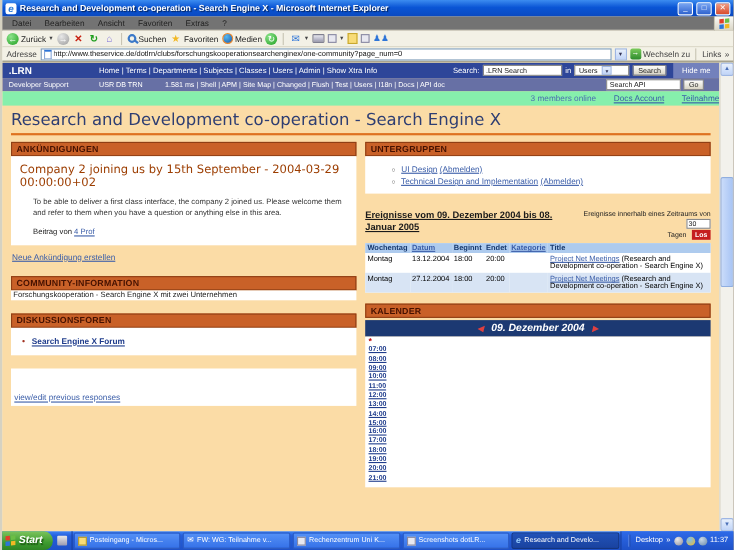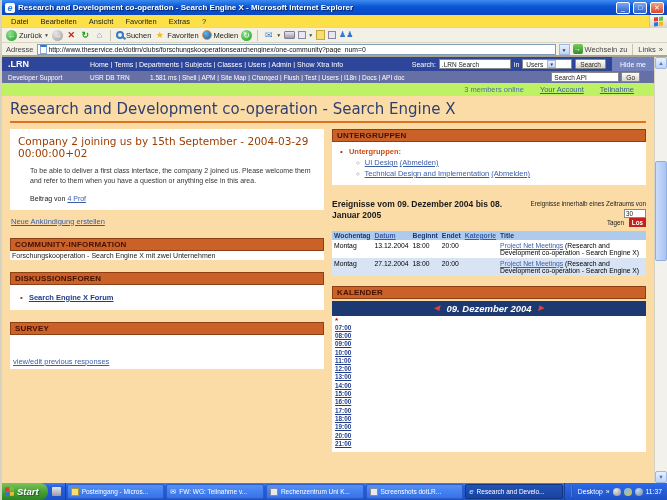--- a/index.html
+++ b/index.html
@@ -9,21 +9,21 @@
   
   .titlebar { height:15px; display:flex; align-items:center; gap:3px; padding:0 3px;
     background: linear-gradient(180deg,#3C8CF0 0%,#0A55D5 45%,#0A49C0 100%); }
   .ie-ico { width:10px; height:10px; background:#fff; border-radius:2px; color:#2A7AD8; font-weight:bold; font-style:italic; font-size:9px; line-height:10px; text-align:center; }
   .win-title { flex:1; color:#fff; font-size:8px; font-weight:bold; white-space:nowrap; overflow:hidden; text-shadow:1px 1px 1px rgba(0,0,0,.6); }
   .cap-btn { width:14px; height:12px; border-radius:2px; border:1px solid #fff; color:#fff; font-size:7px; line-height:10px; text-align:center;
     background: linear-gradient(180deg,#7AA6F2,#2E62CE); }
   .cap-btn.close { background: linear-gradient(180deg,#F0A088,#D8492A); }
 
   
-  .menubar { height:13px; display:flex; align-items:center; background:#fde047; border-bottom:1px solid #D8D4C4; font-size:7.5px; color:#222; padding-left:3px; }
+  .menubar { height:13px; display:flex; align-items:center; background:#737373; border-bottom:1px solid #D8D4C4; font-size:7.5px; color:#222; padding-left:3px; }
   .menu-item { padding:0 6px; }
   .xp-logo { margin-left:auto; width:18px; height:13px; background:linear-gradient(180deg,#FAFAF6,#D8D4C4); display:flex; align-items:center; justify-content:center; border-left:1px solid #C8C4B4; }
   .flag { display:grid; grid-template-columns:4px 4px; grid-template-rows:4px 4px; gap:1px; transform:skewY(-6deg); }
   .flag i:nth-child(1){background:#E33E2B;} .flag i:nth-child(2){background:#6CBE45;}
   .flag i:nth-child(3){background:#2E75D8;} .flag i:nth-child(4){background:#F2B824;}
 
   
   .toolbar { height:15px; display:flex; align-items:center; gap:3px; background:#F3F1E6; border-bottom:1px solid #D8D4C4; font-size:7.5px; padding:0 4px; color:#222; }
   .tool { display:flex; align-items:center; gap:2px; }
   .circ { width:11px; height:11px; border-radius:50%; color:#fff; font-size:8px; line-height:11px; text-align:center; }
@@ -66,21 +66,21 @@
   .mini-select .dd { width:9px; height:8px; background:linear-gradient(180deg,#E8F0FC,#C0D4F8); border:1px solid #9EB6E4; font-size:4.5px; line-height:7px; text-align:center; color:#335; }
   .mini-btn { background:linear-gradient(180deg,#FDFDFB,#D8D4C4); border:1px solid #888; color:#222; font-size:6.5px; height:10px; display:flex; align-items:center; padding:0 4px; border-radius:1px; }
   .hide-me { background:#7381BC; align-self:stretch; display:flex; align-items:center; padding:0 8px; margin-left:6px; }
 
   .dev-bar { height:12px; flex:none; background:#6770A5; color:#fff; display:flex; align-items:center; font-size:6.5px; padding-left:6px; }
   .dev-product { width:82px; flex:none; }
   .dev-db { width:60px; flex:none; }
   .dev-links { flex:1; white-space:nowrap; overflow:hidden; }
   .dev-right { display:flex; align-items:center; gap:2px; padding-right:14px; }
 
-  .status-row { height:13px; flex:none; background:#bef264; display:flex; align-items:center; justify-content:flex-end; gap:16px; font-size:7.5px; padding:0 20px; }
+  .status-row { height:13px; flex:none; background:#86efac; display:flex; align-items:center; justify-content:flex-end; gap:16px; font-size:7.5px; padding:0 0; }
   .members { color:#4A6FB0; }
   a, .link { color:#3A5DA8; text-decoration:underline; cursor:pointer; }
 
   .page-body { flex:1; padding:3px 8px 0; overflow:hidden; }
   .page-title { font-size:15px; color:#2E3E72; font-weight:normal; margin:1px 0 3px; font-family:"DejaVu Sans", sans-serif; }
   .tabs { display:flex; gap:2px; margin-left:8px; }
   .tab { font-size:7.5px; font-weight:bold; padding:2px 7px 1px; border:1px solid #D08A3C; border-bottom:none; border-radius:4px 4px 0 0; background:#F8E2B2; color:#B05F1E; }
   .tab.active { background:#DE7220; color:#4A1500; border-color:#B05010; }
   .tab-rule { height:2px; background:#DE7220; margin-bottom:6px; }
 
@@ -103,21 +103,21 @@
   .bullet-red { color:#A03020; font-size:8px; margin-right:4px; }
   .forum-link { font-weight:bold; color:#1F3C8C; }
   .survey-body { height:34px; padding:3px; display:flex; align-items:flex-end; }
 
   .sg-body { padding:5px 8px 7px; font-size:7.5px; }
   .sg-label { color:#CC4B0F; font-weight:bold; }
   .sg-item { padding-left:16px; margin-top:2px; }
   .circ-mark { color:#444; font-size:6px; margin-right:3px; }
 
   .sched-top { display:flex; gap:6px; margin:2px 0 3px; }
-  .sched-range { flex:1; font-weight:bold; font-size:8.5px; color:#1A1A1A; line-height:1.25; }
+  .sched-range { flex:1; font-weight:bold; font-size:8.5px; color:#1A1A1A; line-height:1.25;text-decoration:underline; }
   .sched-filter { width:128px; flex:none; font-size:6.3px; text-align:right; color:#222; line-height:1.5; }
   .tiny-input { width:22px; height:9px; border:1px solid #888; background:#fff; font-size:6.3px; display:inline-flex; align-items:center; padding:0 1px; vertical-align:middle; }
   .los-btn { background:#C51F1F; color:#fff; font-weight:bold; font-size:6.3px; padding:1px 3px; margin-left:3px; }
   table.sched { width:100%; border-collapse:collapse; font-size:6.8px; background:#fff; }
   table.sched th { background:#AECBEE; color:#17396E; text-align:left; font-weight:bold; padding:1px 2px; white-space:nowrap; }
   table.sched td { padding:2px 2px; vertical-align:top; }
   tr.alt td { background:#D8E4F4; }
 
   .cal-nav { background:#1C3972; color:#fff; font-weight:bold; font-size:9.5px; height:15px; display:flex; align-items:center; justify-content:center; gap:7px; margin-top:2px;font-style:italic; }
   .cal-arrow { color:#E04040; font-size:7px; }
@@ -261,33 +261,34 @@
         <span class="dev-db">USR DB TRN</span>
         <span class="dev-links">1.581 ms | Shell | APM | Site Map | Changed | Flush | Test | Users | I18n | Docs | API doc</span>
         <span class="dev-right">
           <span class="mini-input" style="width:68px">Search API</span>
           <span class="mini-btn">Go</span>
         </span>
       </div>
 
       <div class="status-row">
         <span class="members">3 members online</span>
-        <span class="link">Your Account</span>
+        <span class="link">Docs Account</span>
         <span class="link">Teilnahme</span>
       </div>
 
       <div class="page-body">
         <div class="page-title">Research and Development co-operation - Search Engine X</div>
 
         <div class="tab-rule"></div>
 
         <div class="columns">
 
           <div class="col-left">
 
+            <div class="portlet-header">ANKÜNDIGUNGEN</div>
             <div class="portlet-body ann-body">
               <div class="ann-title">Company 2 joining us by 15th September - 2004-03-29 00:00:00+02</div>
               <div class="ann-text">To be able to deliver a first class interface, the company 2 joined us. Please welcome them and refer to them when you have a question or anything else in this area.</div>
               <div class="ann-by">
                 <span>Beitrag von</span>
                 <a>4 Prof</a>
               </div>
             </div>
             <a class="create-link">Neue Ankündigung erstellen</a>
             <div class="spacer10"></div>
@@ -296,34 +297,29 @@
             <div class="portlet-body ci-body">Forschungskooperation - Search Engine X mit zwei Unternehmen</div>
             <div class="spacer12"></div>
 
             <div class="portlet-header">DISKUSSIONSFOREN</div>
             <div class="portlet-body forum-body">
               <span class="bullet-red">•</span>
               <a class="forum-link">Search Engine X Forum</a>
             </div>
             <div class="spacer12"></div>
 
-            <div class="portlet-header">SURVEY</div>
             <div class="portlet-body survey-body">
               <a>view/edit previous responses</a>
             </div>
           </div>
 
           <div class="col-right">
 
             <div class="portlet-header">UNTERGRUPPEN</div>
             <div class="portlet-body sg-body">
-              <div>
-                <span class="bullet-red">•</span>
-                <span class="sg-label">Untergruppen:</span>
-              </div>
               <div class="sg-item">
                 <span class="circ-mark">○</span>
                 <a>UI Design</a>
                 <a>(Abmelden)</a>
               </div>
               <div class="sg-item">
                 <span class="circ-mark">○</span>
                 <a>Technical Design and Implementation</a>
                 <a>(Abmelden)</a>
               </div>

